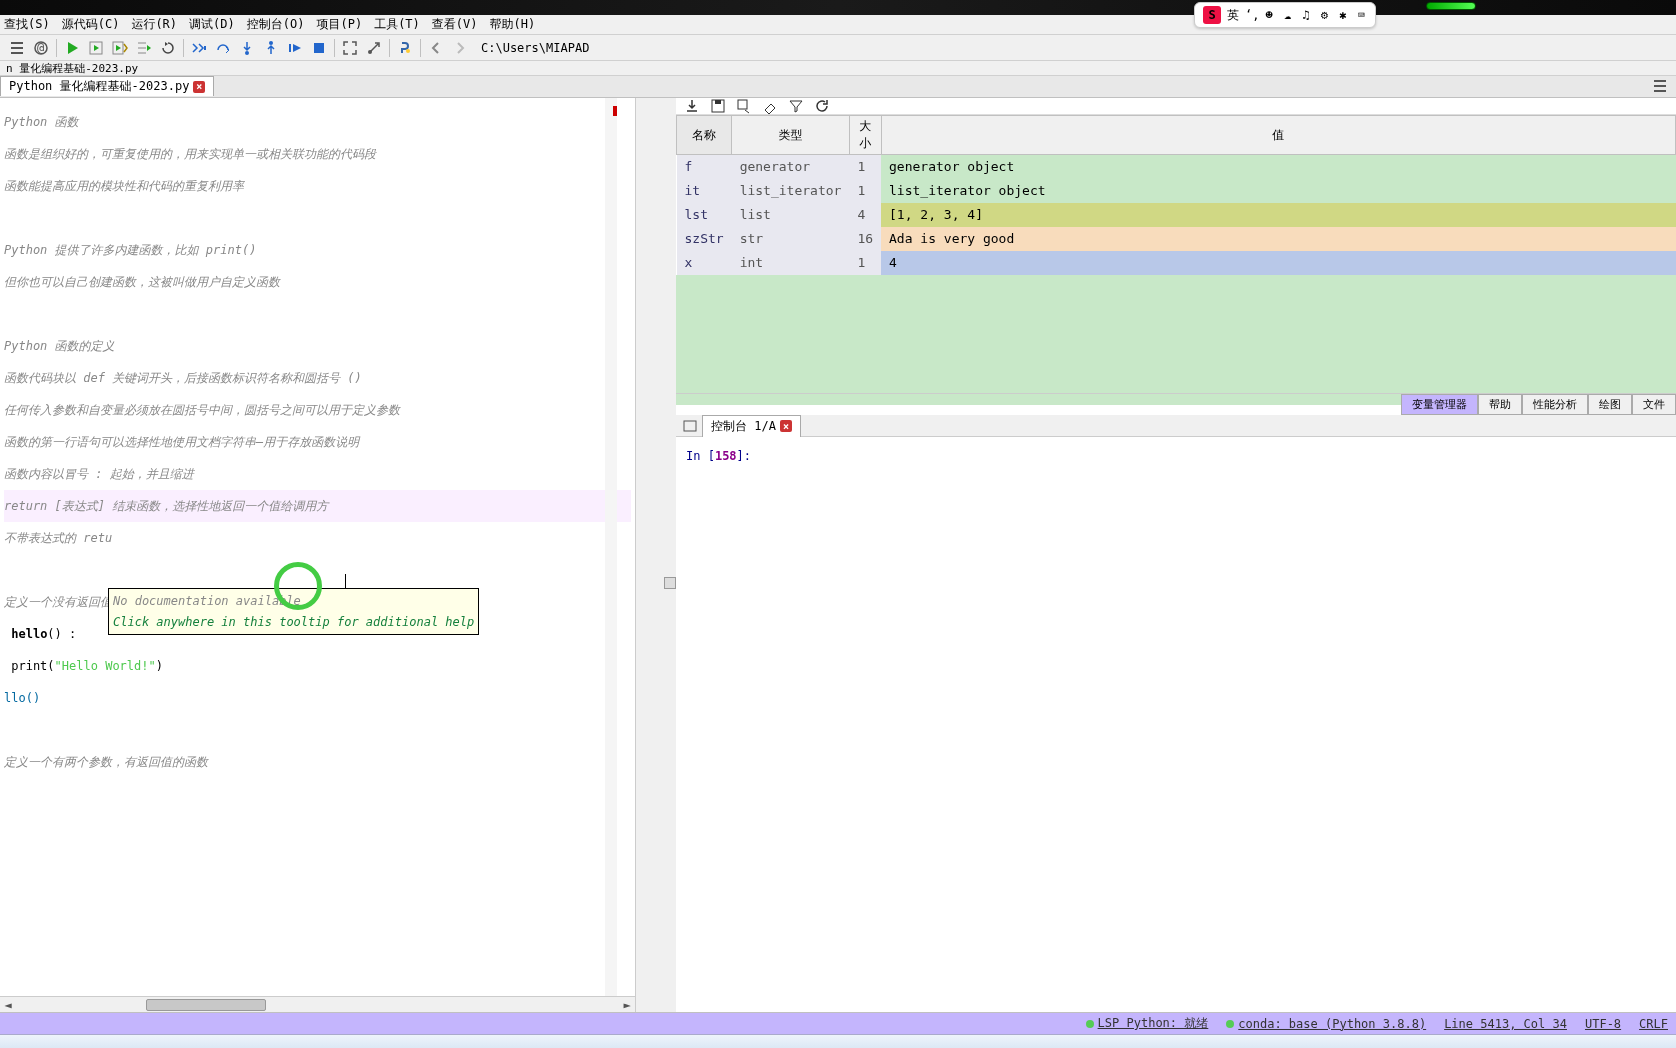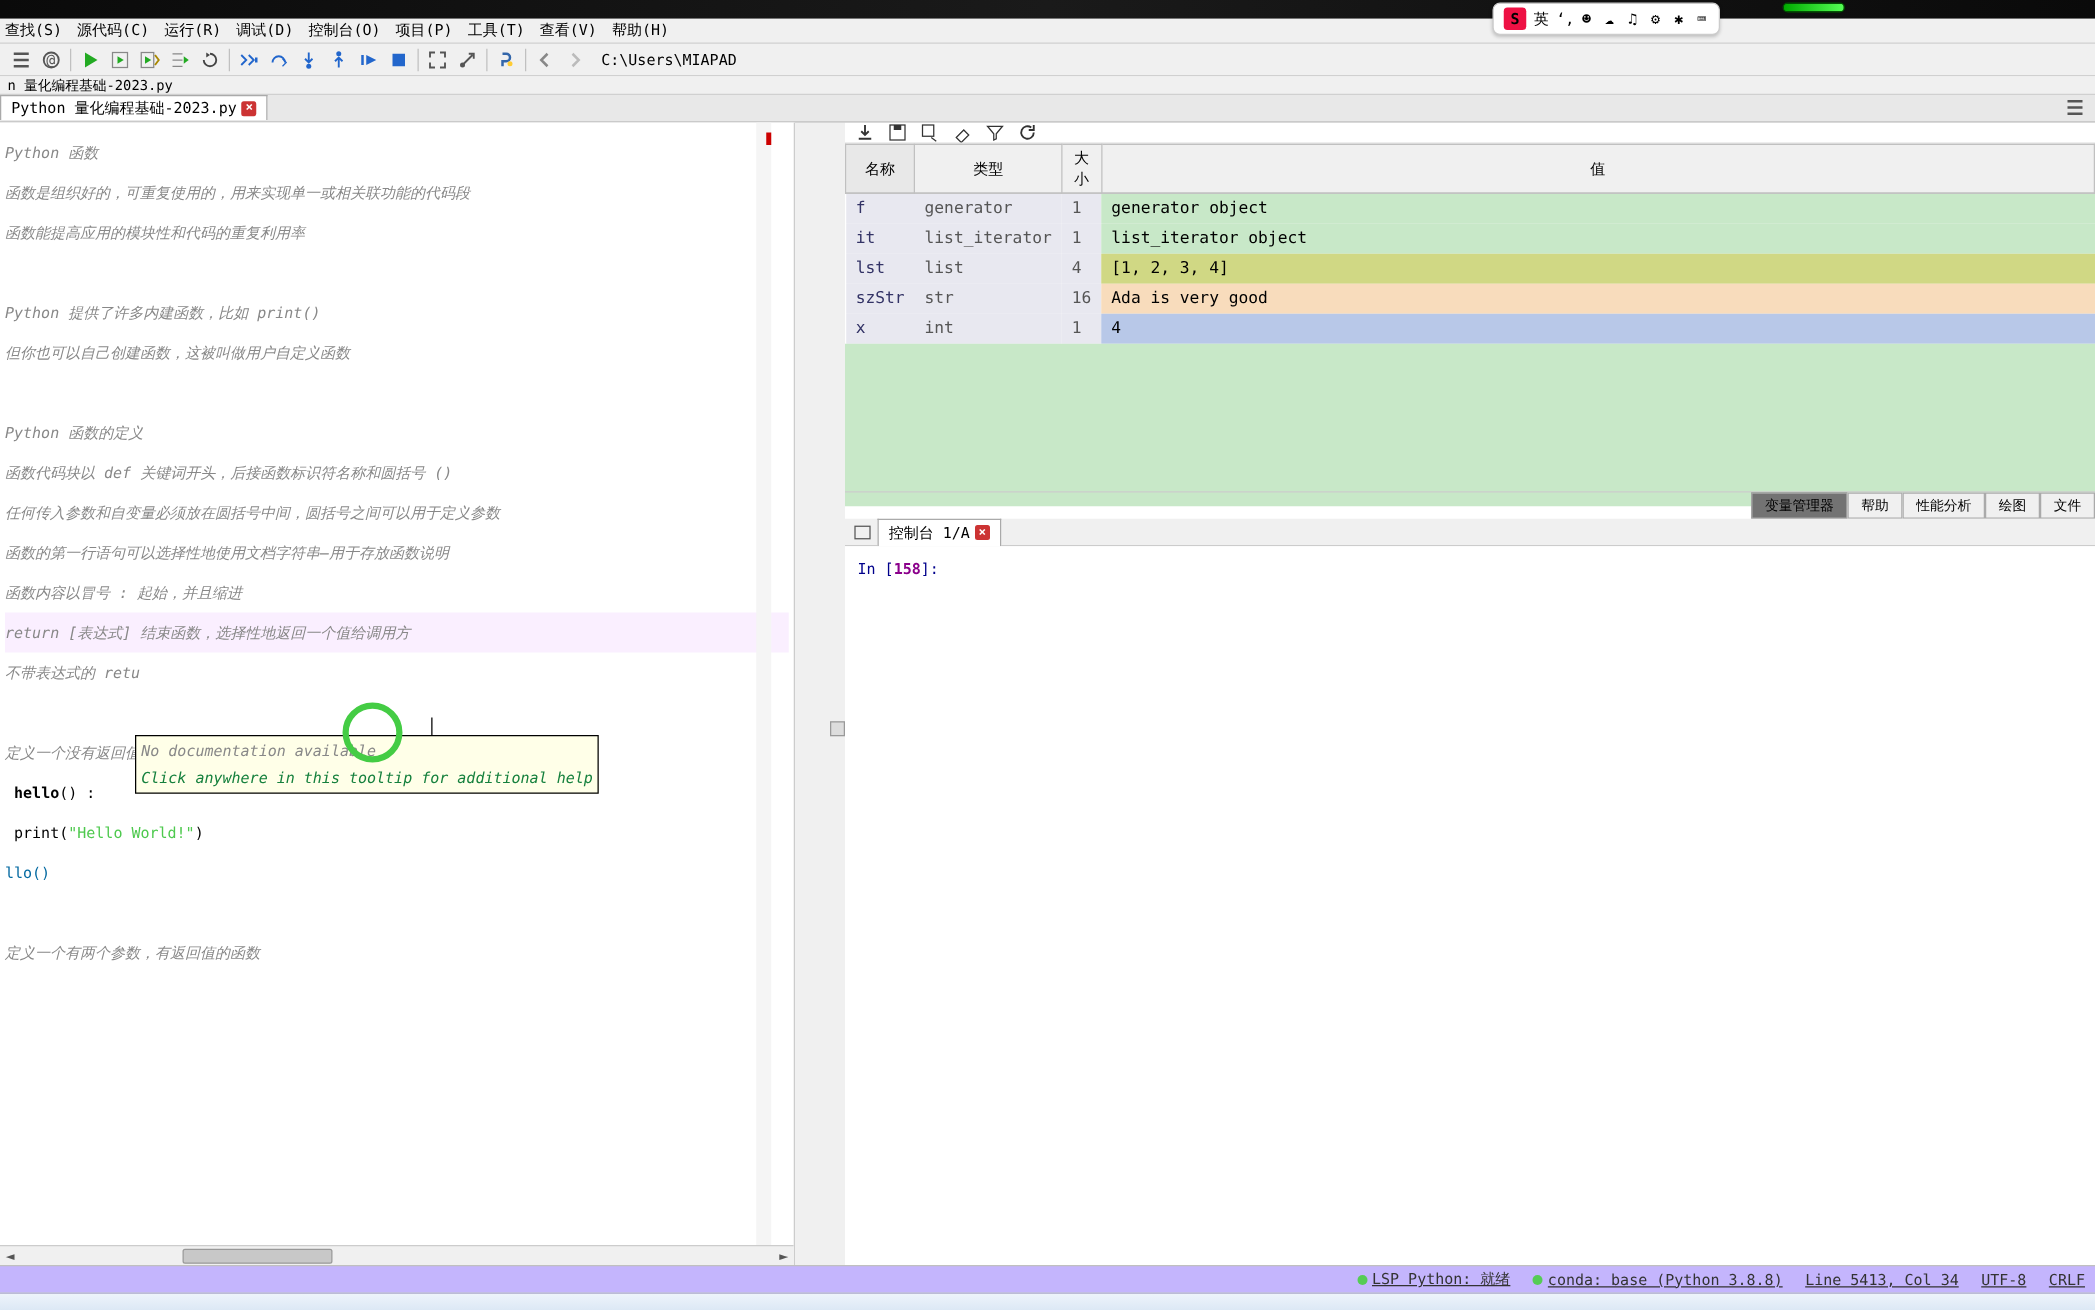--- a/index.html
+++ b/index.html
@@ -78,21 +78,21 @@
 .var-table td.value { background: #c8e8c8; }
 .var-table tr.r-lst td.value { background: #d0d884; }
 .var-table tr.r-sz td.value { background: #f8dcbc; }
 .var-table tr.r-x td.value { background: #b8c8e8; }
 .var-filler { flex: 1; background: #c8e8c8; min-height: 130px; }
 .var-area { height: 295px; display: flex; flex-direction: column; border-bottom: 1px solid #ccc; }
 
 
 .panel-tabs { height: 22px; display: flex; justify-content: flex-end; border-top: 1px solid #ccc; }
 .ptab { padding: 2px 10px; border: 1px solid #aaa; background: #f0f0f0; font-size: 11px; cursor: pointer; }
-.ptab.active { background: #737373; }
+.ptab.active { background: #c4b5fd; }
 
 
 .console-tabbar { height: 22px; background: #f0f0f0; display: flex; align-items: center; border-bottom: 1px solid #ccc; gap: 0; padding-left: 6px; }
 .console-tab { padding: 2px 8px; background: #fff; border: 1px solid #aaa; border-bottom: none; font-size: 11px; display: flex; align-items: center; gap: 4px; }
 .console-body { flex: 1; background: #fff; padding: 10px; font-family: Consolas, monospace; font-size: 14px; position: relative; }
 .console-body .in { color: #00008b; }
 .console-body .num { color: #8b008b; font-weight: bold; }
 .vscroll-handle { position: absolute; left: -12px; top: 140px; width: 12px; height: 12px; background: #ddd; border: 1px solid #999; }
 
 

